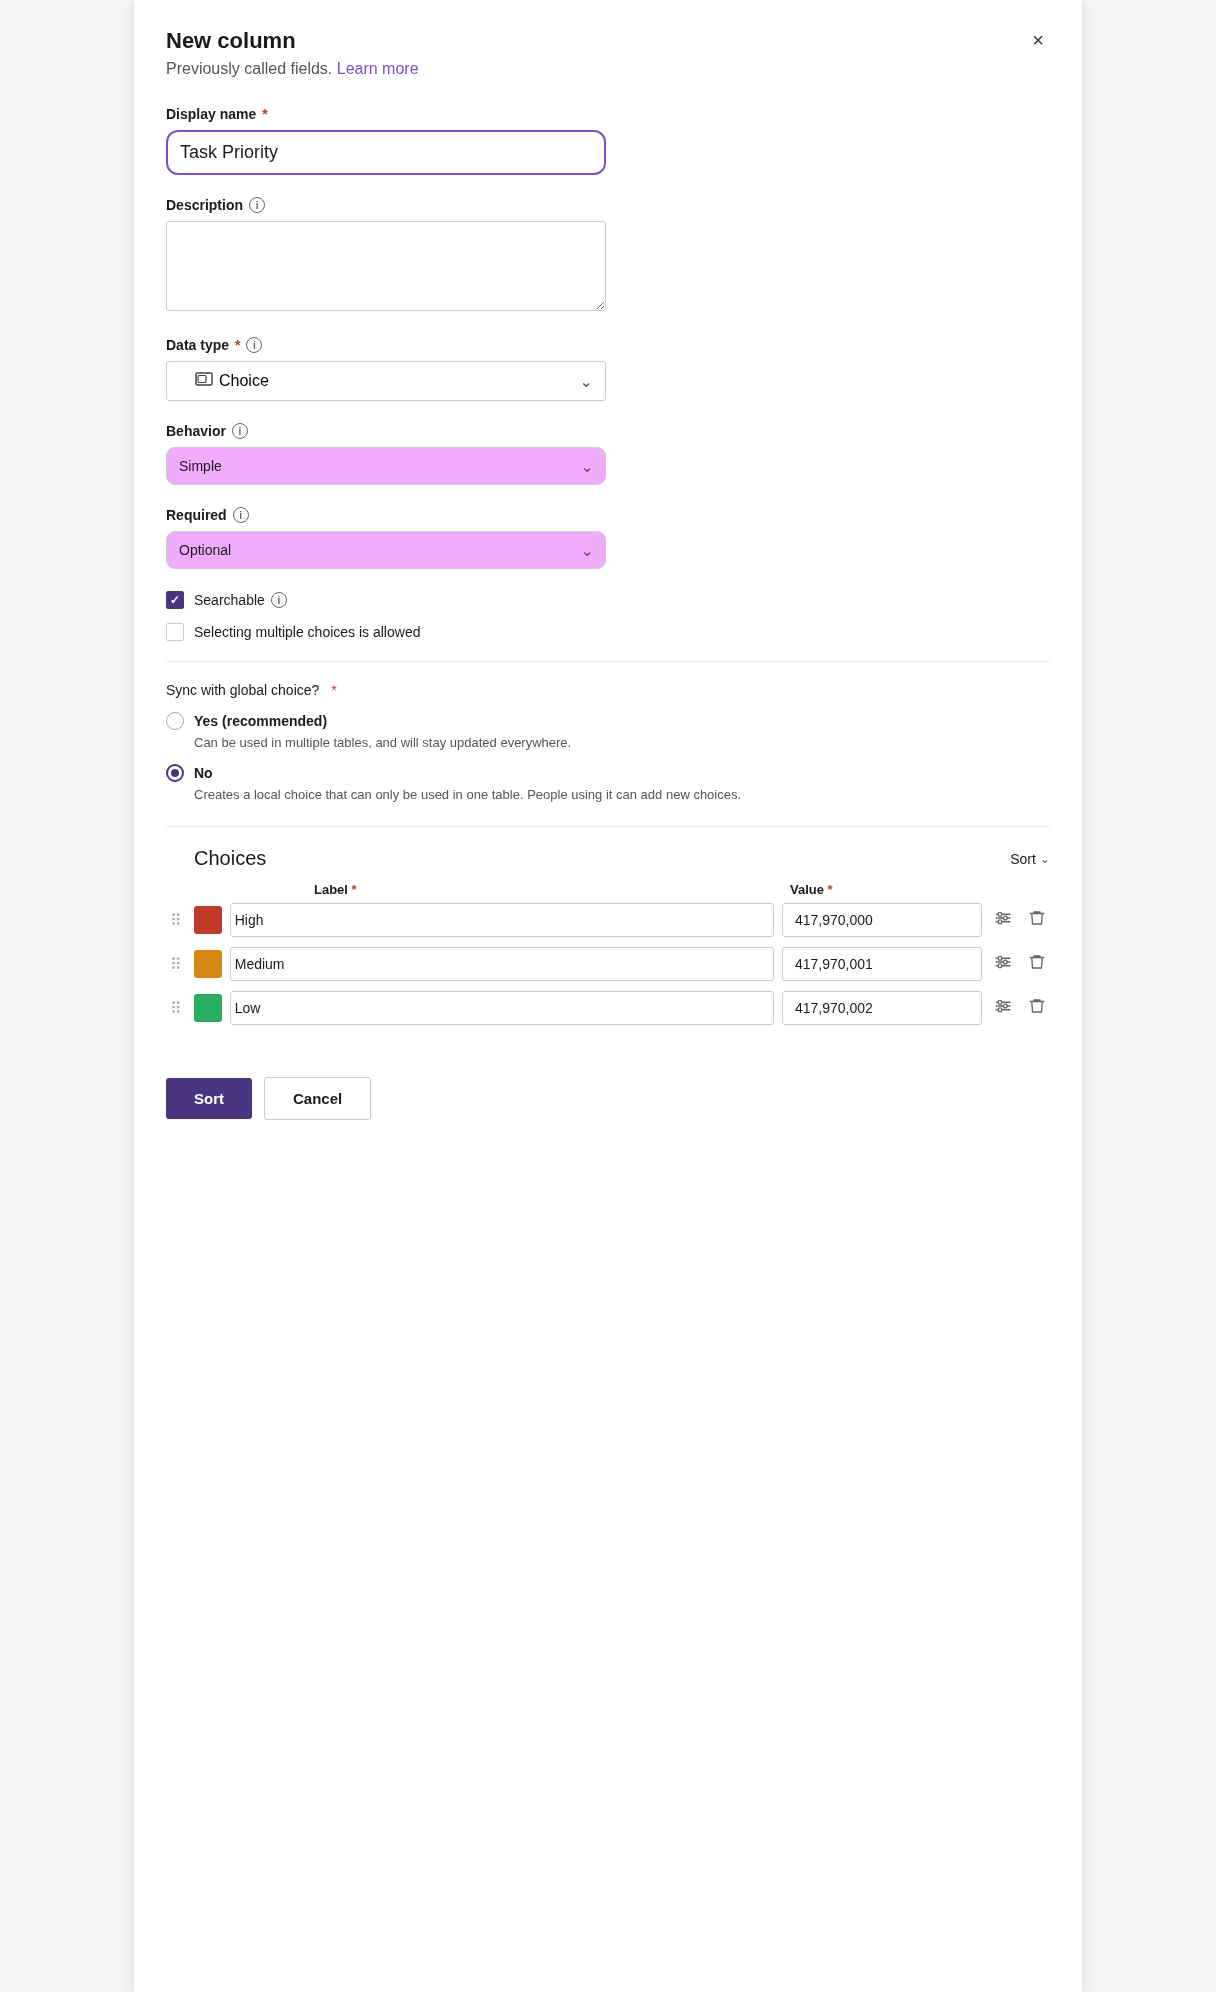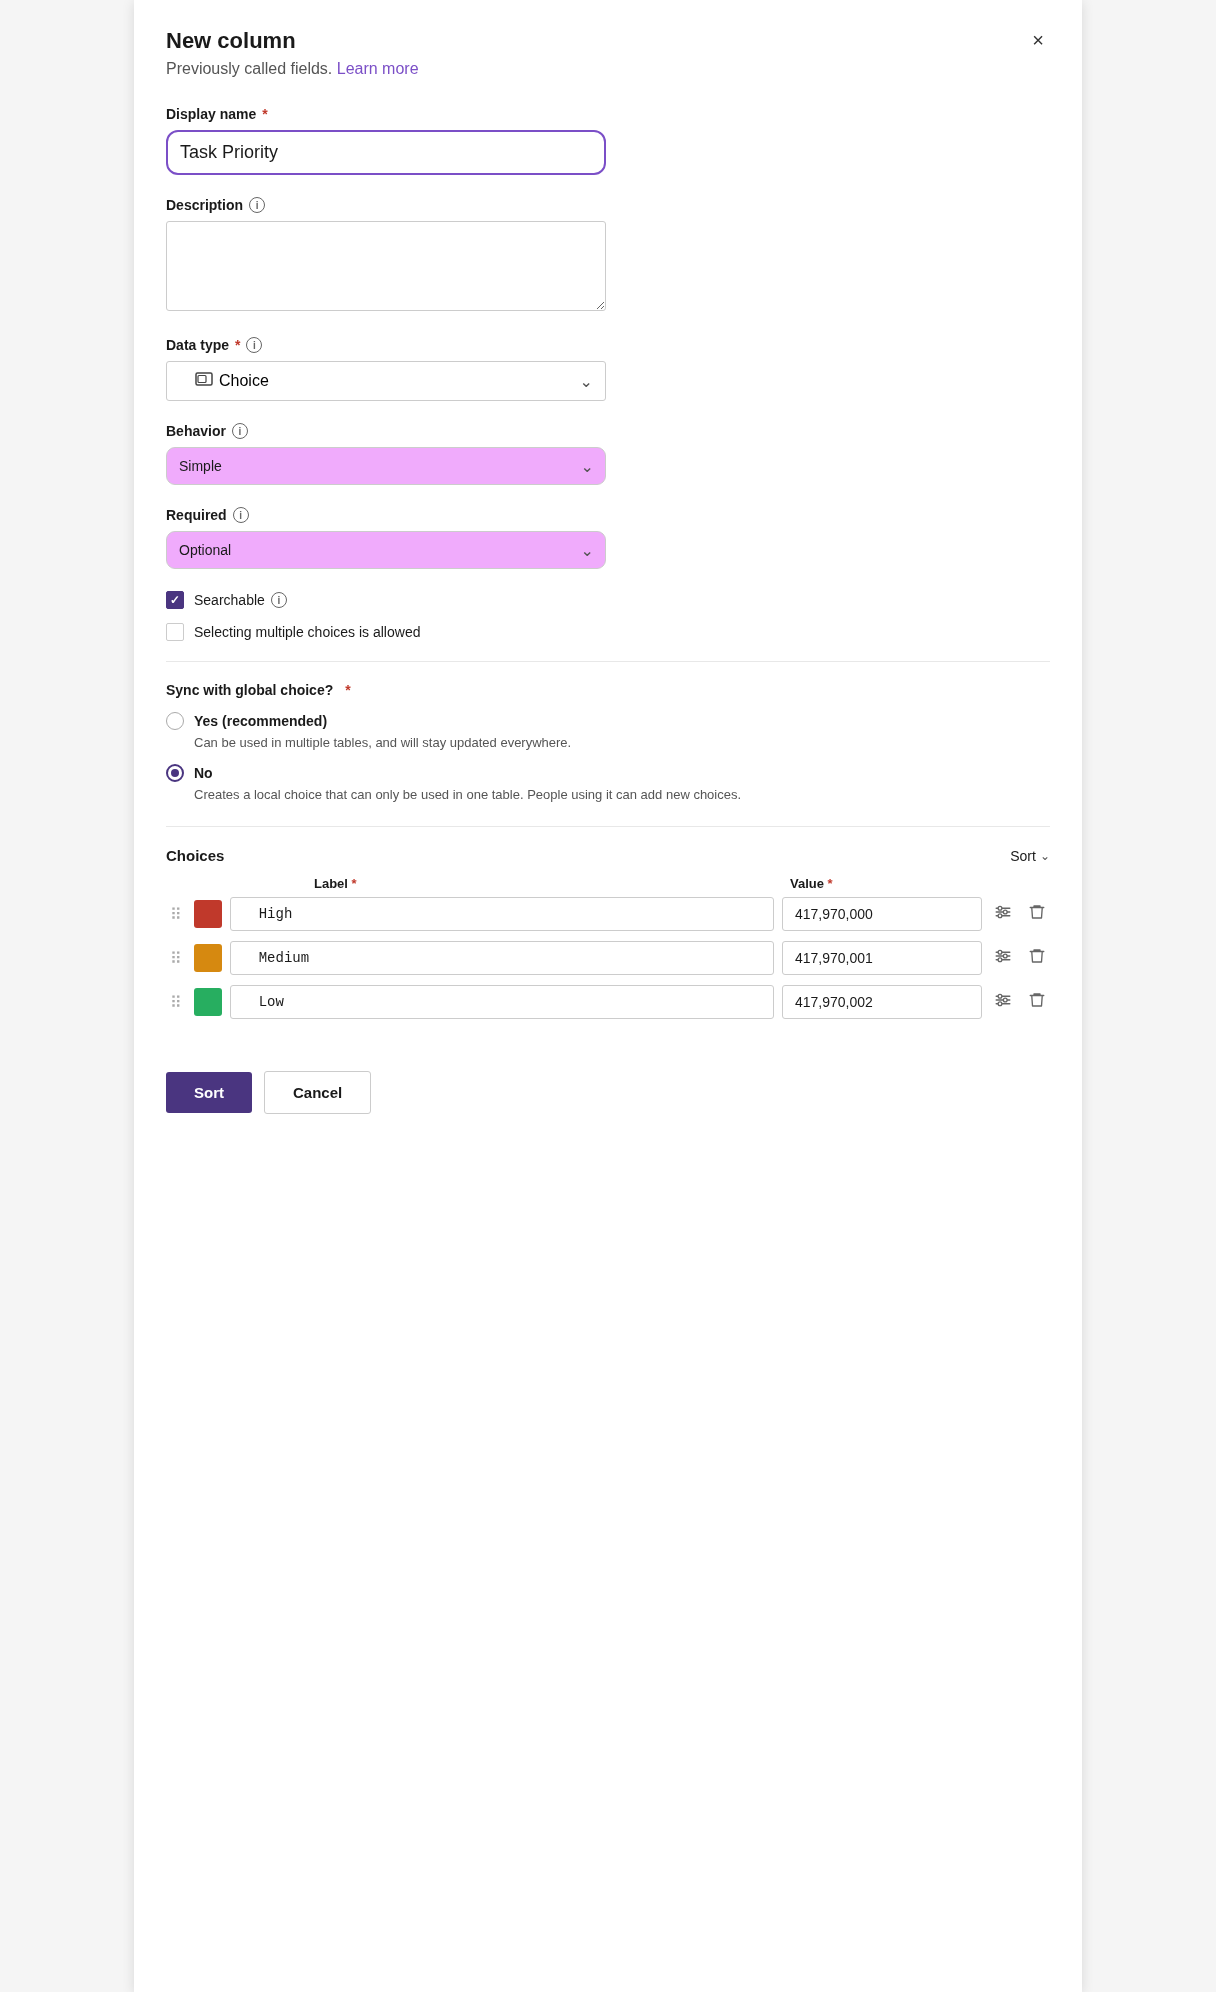--- a/index.html
+++ b/index.html
@@ -173,21 +173,21 @@
       font-size: 14px;
       color: #1a1a1a;
       display: flex;
       align-items: center;
       gap: 6px;
     }
 
     
     .sync-label {
       font-size: 14px;
-      font-weight: 700;
+      font-weight: 400;
       color: #1a1a1a;
       margin-bottom: 14px;
       display: flex;
       align-items: flex-start;
       gap: 12px;
     }
     .radio-option {
       margin-bottom: 12px;
     }
     .radio-row {
@@ -231,23 +231,24 @@
     }
 
     
     .choices-header {
       display: flex;
       align-items: center;
       justify-content: space-between;
       margin-bottom: 12px;
     }
     .choices-title {
-      font-size: 15px;
-      font-weight: 700;
-      color: #1a1a1a;
+      font-size: 20px;
+      font-weight: 400;
+      color: #1a1a1a;
+      margin-left: 28px;
     }
     .sort-btn {
       display: flex;
       align-items: center;
       gap: 4px;
       background: none;
       border: none;
       cursor: pointer;
       font-size: 14px;
       color: #1a1a1a;
@@ -287,25 +288,24 @@
       cursor: pointer;
     }
     .color-red { background: #c0392b; }
     .color-orange { background: #d68910; }
     .color-green { background: #27ae60; }
 
     .choice-label-input {
       flex: 1;
       border: 1.5px solid #ccc;
       border-radius: 3px;
-      padding: 8px 28px;
+      padding: 8px 4px;
       font-size: 14px;
       color: #1a1a1a;
       outline: none;
-      font-family: Liberation Mono, monospace;
     }
     .choice-value-input {
       width: 200px;
       border: 1.5px solid #ccc;
       border-radius: 3px;
       padding: 8px 12px;
       font-size: 14px;
       color: #1a1a1a;
       outline: none;
     }

